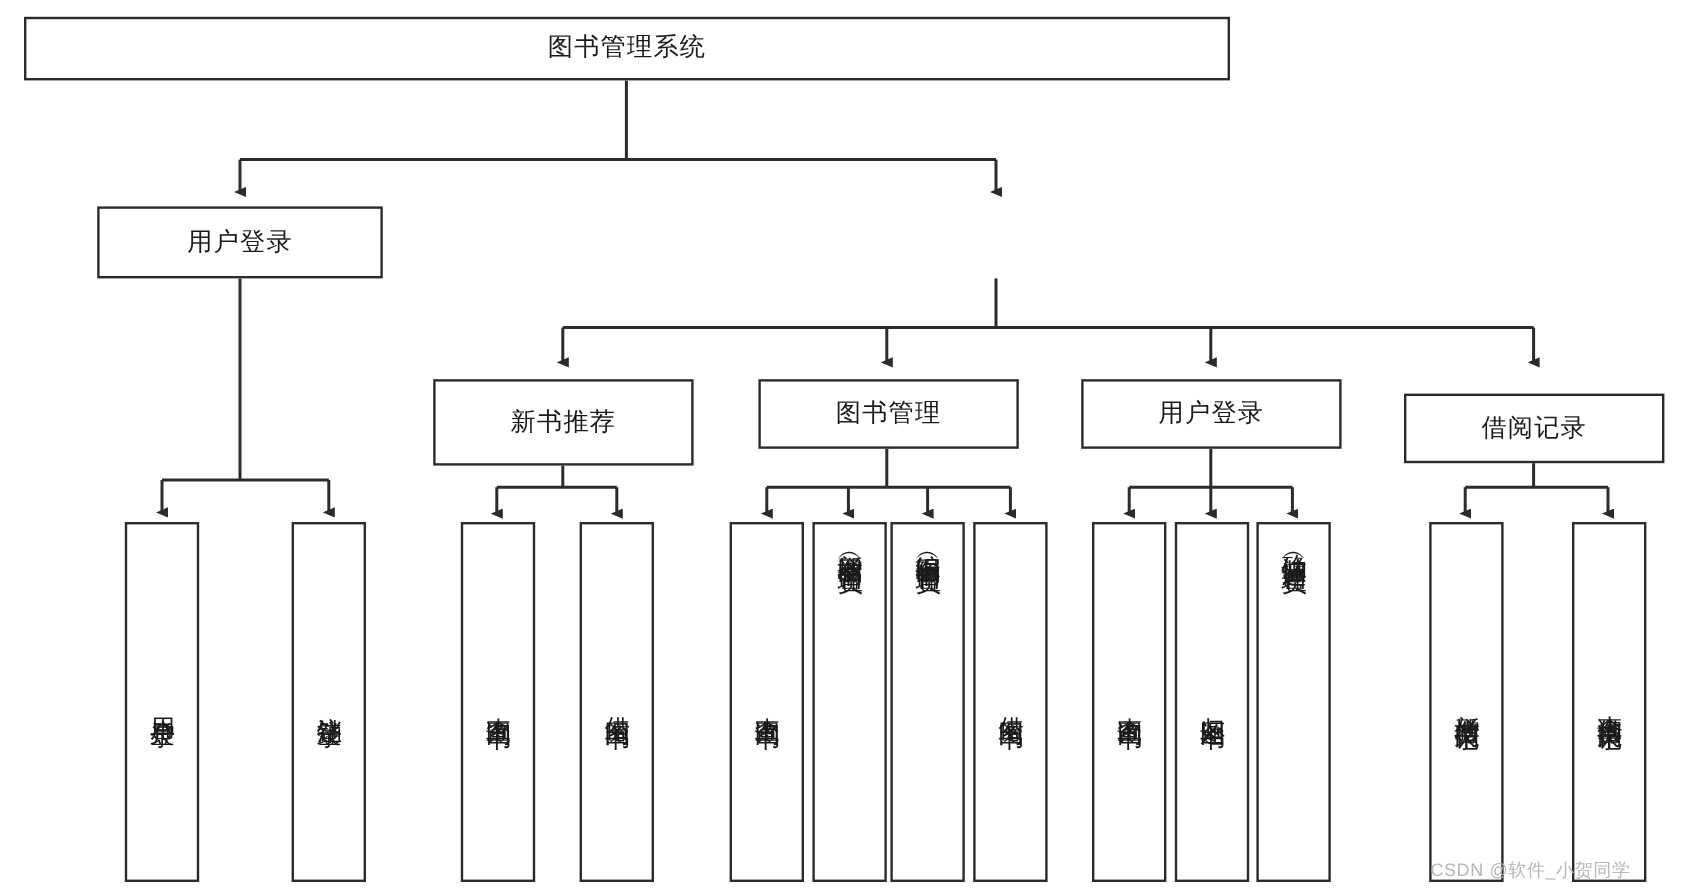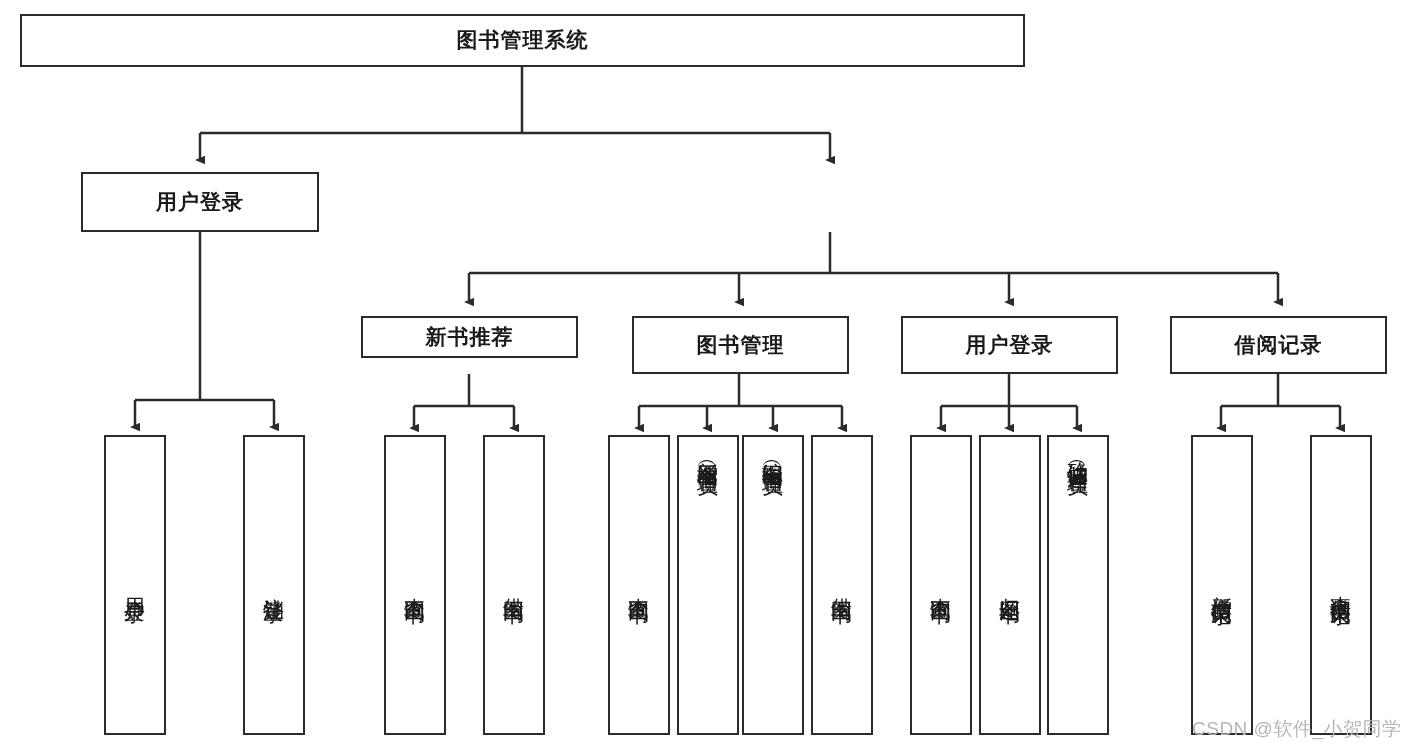--- a/index.html
+++ b/index.html
@@ -38,21 +38,20 @@
   .node-label {
     display: block;
     line-height: 1.06;
     letter-spacing: 0.5px;
     white-space: pre;
   }
   
   .node.horiz .node-label {
     font-size: 21px;
     letter-spacing: 1px;
-    font-weight: bold;
   }
   .node.root .node-label {
     font-size: 21px;
   }
   
   .node.vert {
     align-items: flex-start;
     justify-content: center;
     padding-top: 8px;
   }
@@ -62,21 +61,21 @@
     font-size: 21px;
     letter-spacing: 2px;
     line-height: 1;
   }
   .node.vert.mid {
     align-items: center;
     padding-top: 0;
   }
   .watermark {
     position: absolute;
-    font-size: 19px;
+    font-size: 15px;
     color: #b6b6b6;
     letter-spacing: 0.5px;
     white-space: nowrap;
     user-select: none;
   }
 </style>
 </head>
 <body>
 
 <div id="canvas">
@@ -133,30 +132,30 @@
   </svg>
 
   <div class="node horiz root" style="left:20px; top:14px; width:1005px; height:53px;">
     <span class="node-label">图书管理系统</span>
   </div>
 
   <div class="node horiz" style="left:81px; top:172px; width:238px; height:60px;">
     <span class="node-label">用户登录</span>
   </div>
 
-  <div class="node horiz" style="left:361px; top:316px; width:217px; height:42px;">
+  <div class="node horiz" style="left:361px; top:316px; width:217px; height:72px;">
     <span class="node-label">新书推荐</span>
   </div>
   <div class="node horiz" style="left:632px; top:316px; width:217px; height:58px;">
     <span class="node-label">图书管理</span>
   </div>
   <div class="node horiz" style="left:901px; top:316px; width:217px; height:58px;">
     <span class="node-label">用户登录</span>
   </div>
-  <div class="node horiz" style="left:1170px; top:316px; width:217px; height:58px;">
+  <div class="node horiz" style="left:1170px; top:328px; width:217px; height:58px;">
     <span class="node-label">借阅记录</span>
   </div>
 
   <div class="node vert mid" style="left:104px; top:435px; width:62px; height:300px;">
     <span class="node-label">用户登录</span>
   </div>
   <div class="node vert mid" style="left:243px; top:435px; width:62px; height:300px;">
     <span class="node-label">注销登录</span>
   </div>
 

